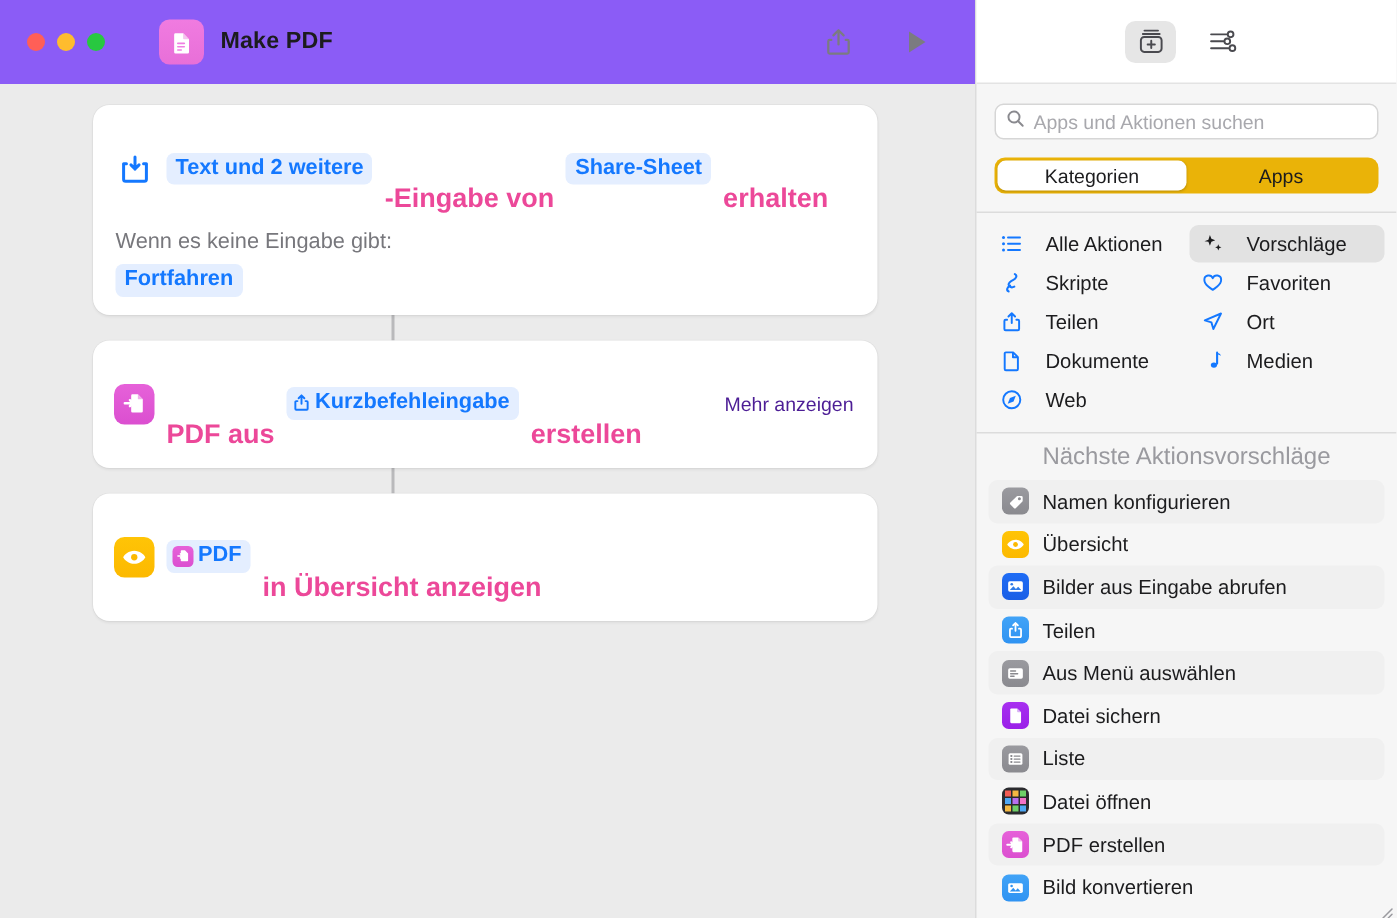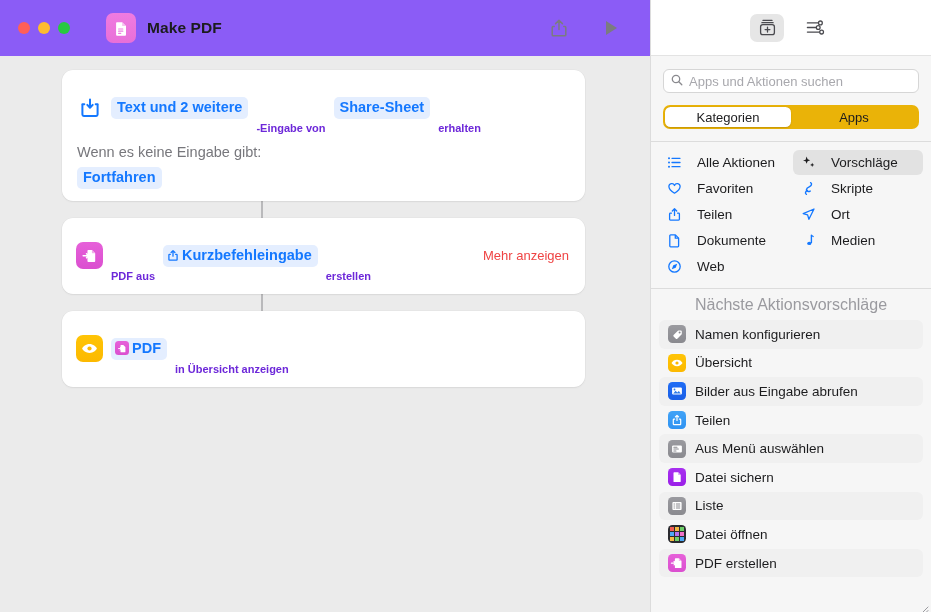--- a/index.html
+++ b/index.html
@@ -120,23 +120,23 @@
     display: flex;
     align-items: center;
     justify-content: center;
     flex: 0 0 27px;
   }
   .act-icon.plain { background: transparent; }
   .act-icon.magenta { background: linear-gradient(180deg,#e661d9 0%,#db4fd0 100%); }
   .act-icon.amber   { background: linear-gradient(180deg,#ffc406 0%,#fcb900 100%); }
 
   .txt {
-    font-size: 11px;
+    font-size: 18px;
     font-weight: bold;
-    color: #6d28d9;
+    color: #ec4899;
     white-space: nowrap;
     margin-top: 40px;
   }
 
   .pill {
     display: inline-flex;
     align-items: center;
     gap: 3px;
     background: #e4eeff;
     color: #1478ff;
@@ -166,21 +166,21 @@
   .sub-label {
     font-size: 14.5px;
     color: #77777c;
     font-weight: normal;
   }
   .sub-pill-wrap { margin-top: 7px; }
 
   .more {
     margin-left: auto;
     font-size: 13px;
-    color: #ef4444;
+    color: #4c1d95;
     white-space: nowrap;
     padding-right: 2px;
   }
 
   
   .sidebar {
     position: relative;
     width: 281px;
     flex: 0 0 281px;
     height: 612px;
@@ -515,34 +515,34 @@
             <path d="M5.6 1.6l1 2.6 2.6 1-2.6 1-1 2.6-1-2.6L2 5.8l2.6-1z" fill="#1c1c1e"></path>
             <path d="M11.2 7.8l.6 1.5 1.5.6-1.5.6-.6 1.5-.6-1.5-1.5-.6 1.5-.6z" fill="#1c1c1e"></path>
           </svg>
         </span>
         <span class="cat-label">Vorschläge</span>
       </div>
 
       <div class="cat">
         <span class="cat-ico">
           <svg width="15" height="15" viewBox="0 0 15 15">
-            <path d="M7.5 12.2S1.9 9 1.9 5.6a2.9 2.9 0 0 1 5.6-1.1 2.9 2.9 0 0 1 5.6 1.1c0 3.4-5.6 6.6-5.6 6.6z" stroke="#1478ff" stroke-width="1.3" fill="none" stroke-linejoin="round"></path>
-          </svg>
-        </span>
-        <span class="cat-label">Favoriten</span>
-      </div>
-
-      <div class="cat">
-        <span class="cat-ico">
-          <svg width="15" height="15" viewBox="0 0 15 15">
             <path d="M9.6 1.7c1.8 1 .8 3-1 3.9-1.6.8-3.2 1.6-3.2 3.1 0 1.8 2.2 2.3 3.8 1.4" stroke="#1478ff" stroke-width="1.4" fill="none" stroke-linecap="round"></path>
             <path d="M5.4 13.3c-1.8-1-.8-3 1-3.9" stroke="#1478ff" stroke-width="1.4" fill="none" stroke-linecap="round"></path>
           </svg>
         </span>
         <span class="cat-label">Skripte</span>
+      </div>
+
+      <div class="cat">
+        <span class="cat-ico">
+          <svg width="15" height="15" viewBox="0 0 15 15">
+            <path d="M7.5 12.2S1.9 9 1.9 5.6a2.9 2.9 0 0 1 5.6-1.1 2.9 2.9 0 0 1 5.6 1.1c0 3.4-5.6 6.6-5.6 6.6z" stroke="#1478ff" stroke-width="1.3" fill="none" stroke-linejoin="round"></path>
+          </svg>
+        </span>
+        <span class="cat-label">Favoriten</span>
       </div>
 
       <div class="cat">
         <span class="cat-ico">
           <svg width="15" height="15" viewBox="0 0 15 15">
             <path d="M7.5 1.8l2.2 2.2M7.5 1.8L5.3 4M7.5 1.8v6.6" stroke="#1478ff" stroke-width="1.3" fill="none" stroke-linecap="round"></path>
             <path d="M4.4 6.2h-1a.8.8 0 0 0-.8.8v5.3a.8.8 0 0 0 .8.8h8.2a.8.8 0 0 0 .8-.8V7a.8.8 0 0 0-.8-.8h-1" stroke="#1478ff" stroke-width="1.3" fill="none" stroke-linecap="round"></path>
           </svg>
         </span>
         <span class="cat-label">Teilen</span>
@@ -694,20 +694,30 @@
         <span class="sugg-ico ic-magenta">
           <svg width="14" height="14" viewBox="0 0 14 14">
             <path d="M5.6 2.3h3.2l2.7 2.7v6.4a.7.7 0 0 1-.7.7H5.6a.7.7 0 0 1-.7-.7V3a.7.7 0 0 1 .7-.7z" fill="#ffffff"></path>
             <path d="M8.8 2.3l2.7 2.7H9.3a.5.5 0 0 1-.5-.5V2.3z" fill="#f4b9ee"></path>
             <path d="M1.5 7.2h4.2M4.1 5.5l1.7 1.7-1.7 1.7" stroke="#ffffff" stroke-width="1.3" fill="none" stroke-linecap="round" stroke-linejoin="round"></path>
           </svg>
         </span>
         <span class="sugg-label">PDF erstellen</span>
       </div>
 
+      <div class="sugg">
+        <span class="sugg-ico ic-blue-l">
+          <svg width="14" height="14" viewBox="0 0 14 14">
+            <rect x="2.1" y="3.8" width="9.8" height="6.5" rx="1.1" fill="#ffffff"></rect>
+            <path d="M3.2 9.3l2.3-2.4 1.6 1.7 1.4-1.4 1.9 2.1z" fill="#2f93f2"></path>
+            <circle cx="4.4" cy="5.7" r="0.85" fill="#2f93f2"></circle>
+          </svg>
+        </span>
+        <span class="sugg-label">Bild konvertieren</span>
+      </div>
 
     </div>
 
     <div class="resize-grip">
       <svg width="10" height="10" viewBox="0 0 10 10">
         <path d="M9 3L3 9M9 6.5L6.5 9" stroke="#9a9a9f" stroke-width="1" stroke-linecap="round"></path>
       </svg>
     </div>
   </div>
 </div>

